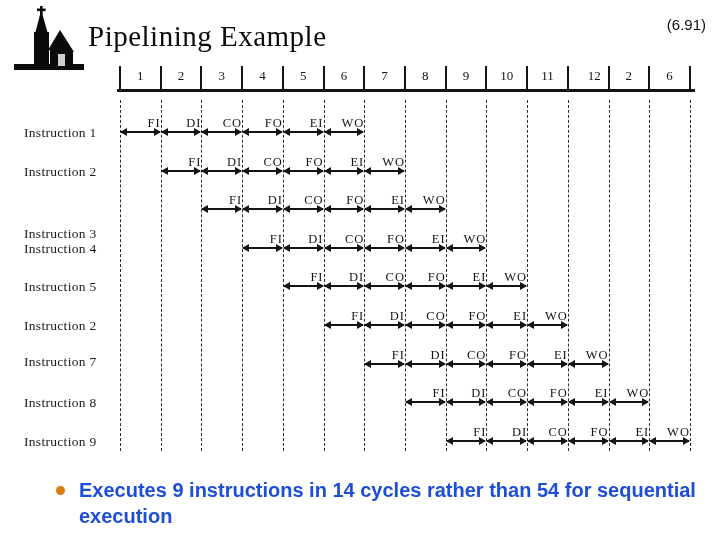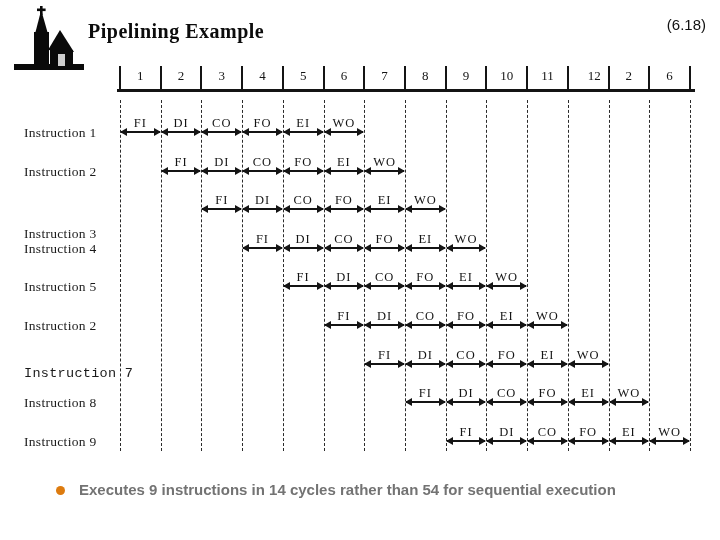--- a/index.html
+++ b/index.html
@@ -4,21 +4,21 @@
 <style>
   html,body{margin:0;padding:0;background:#888;}
   .slide{
     position:relative;width:720px;height:540px;background:#ffffff;
     overflow:hidden;font-family:"Liberation Sans",sans-serif;
   }
   
   .logo{position:absolute;left:10px;top:4px;width:82px;height:72px;}
   .title{
     position:absolute;left:88px;top:20px;margin:0;
-    font-family:"Liberation Serif",serif;font-weight:bold;font-size:20px;
+    font-family:"Liberation Serif",serif;font-weight:normal;font-size:29px;
     color:#0c0c0c;letter-spacing:.5px;
   }
   .slide-number{
     position:absolute;right:14px;top:16px;
     font-size:15px;color:#111;
   }
   
   .diagram{position:absolute;left:0;top:0;width:720px;height:470px;}
   .diagram div,.diagram span,.diagram i{position:absolute;box-sizing:border-box;}
   .hbar{background:#141414;}
@@ -27,41 +27,41 @@
     text-align:center;font-family:"Liberation Serif",serif;font-size:13px;
     color:#141414;
   }
   .vdash{width:0;border-left:1px dashed #2b2b2b;}
   .rowlabel{
     font-family:"Liberation Serif",serif;font-size:13.5px;color:#1a1a1a;
     letter-spacing:.3px;white-space:nowrap;
   }
   .seg{height:20px;}
   .stagelabel{
-    left:0;right:0;top:0;text-align:center;
+    left:0;right:0;top:0;text-align:right;
     font-family:"Liberation Serif",serif;font-size:12.5px;color:#141414;
     letter-spacing:1px;
   }
   .hline{left:1px;right:1px;top:15px;height:2px;background:#141414;}
   .hline::before{
     content:"";position:absolute;left:-1px;top:-3px;width:0;height:0;
     border:4px solid transparent;border-left:0;border-right:7px solid #141414;
   }
   .hline::after{
     content:"";position:absolute;right:-1px;top:-3px;width:0;height:0;
     border:4px solid transparent;border-right:0;border-left:7px solid #141414;
   }
   
   .footer{position:absolute;left:56px;top:477px;width:650px;display:flex;}
   .bullet-dot{
     width:9px;height:9px;border-radius:50%;background:#dd7b0f;
     margin:9px 14px 0 0;flex:0 0 9px;
   }
   .bullet-text{
-    font-weight:bold;font-size:15px;line-height:26px;color:#737373;text-align:center;
+    font-weight:bold;font-size:20px;line-height:26px;color:#1d4ed8;
   }
 </style>
 </head>
 <body>
 
 <div class="slide">
 
   <div class="logo">
     <svg viewBox="0 0 82 72" width="82" height="72" aria-hidden="true">
       <g fill="#0a0a0a">
@@ -72,21 +72,21 @@
         <polygon points="38,46 50,26 64,48"></polygon>
         <rect x="40" y="46" width="23" height="16"></rect>
         <rect x="4" y="60" width="70" height="6"></rect>
       </g>
       <rect x="48" y="50" width="7" height="12" fill="#cfcfcf"></rect>
     </svg>
   </div>
 
   <h1 class="title">Pipelining Example</h1>
 
-  <div class="slide-number">(6.18)</div>
+  <div class="slide-number">(6.91)</div>
 
   <div class="diagram" id="diagram">
       <div class="hbar" style="left: 117px; top: 89px; width: 577.94px; height: 3px;"></div>
       <div class="vtick" style="left: 119px; top: 66px; width: 2px; height: 23px;"></div>
       <div class="vdash" style="left: 120px; top: 100px; height: 351px;"></div>
       <div class="vtick" style="left: 159.71px; top: 66px; width: 2px; height: 23px;"></div>
       <div class="vdash" style="left: 160.71px; top: 100px; height: 351px;"></div>
       <div class="vtick" style="left: 200.42px; top: 66px; width: 2px; height: 23px;"></div>
       <div class="vdash" style="left: 201.42px; top: 100px; height: 351px;"></div>
       <div class="vtick" style="left: 241.13px; top: 66px; width: 2px; height: 23px;"></div>
@@ -270,21 +270,21 @@
         <i class="hline"></i>
       </div>
       <div class="seg" style="left: 486.39px; top: 309px; width: 40.71px;">
         <span class="stagelabel">EI</span>
         <i class="hline"></i>
       </div>
       <div class="seg" style="left: 527.1px; top: 309px; width: 40.71px;">
         <span class="stagelabel">WO</span>
         <i class="hline"></i>
       </div>
-      <div class="rowlabel" style="left: 24px; top: 366px; font-family: Liberation Mono, monospace;">Instruction 7</div>
+      <div class="rowlabel" style="left: 24px; top: 354px;">Instruction 7</div>
       <div class="seg" style="left: 364.26px; top: 347.6px; width: 40.71px;">
         <span class="stagelabel">FI</span>
         <i class="hline"></i>
       </div>
       <div class="seg" style="left: 404.97px; top: 347.6px; width: 40.71px;">
         <span class="stagelabel">DI</span>
         <i class="hline"></i>
       </div>
       <div class="seg" style="left: 445.68px; top: 347.6px; width: 40.71px;">
         <span class="stagelabel">CO</span>

